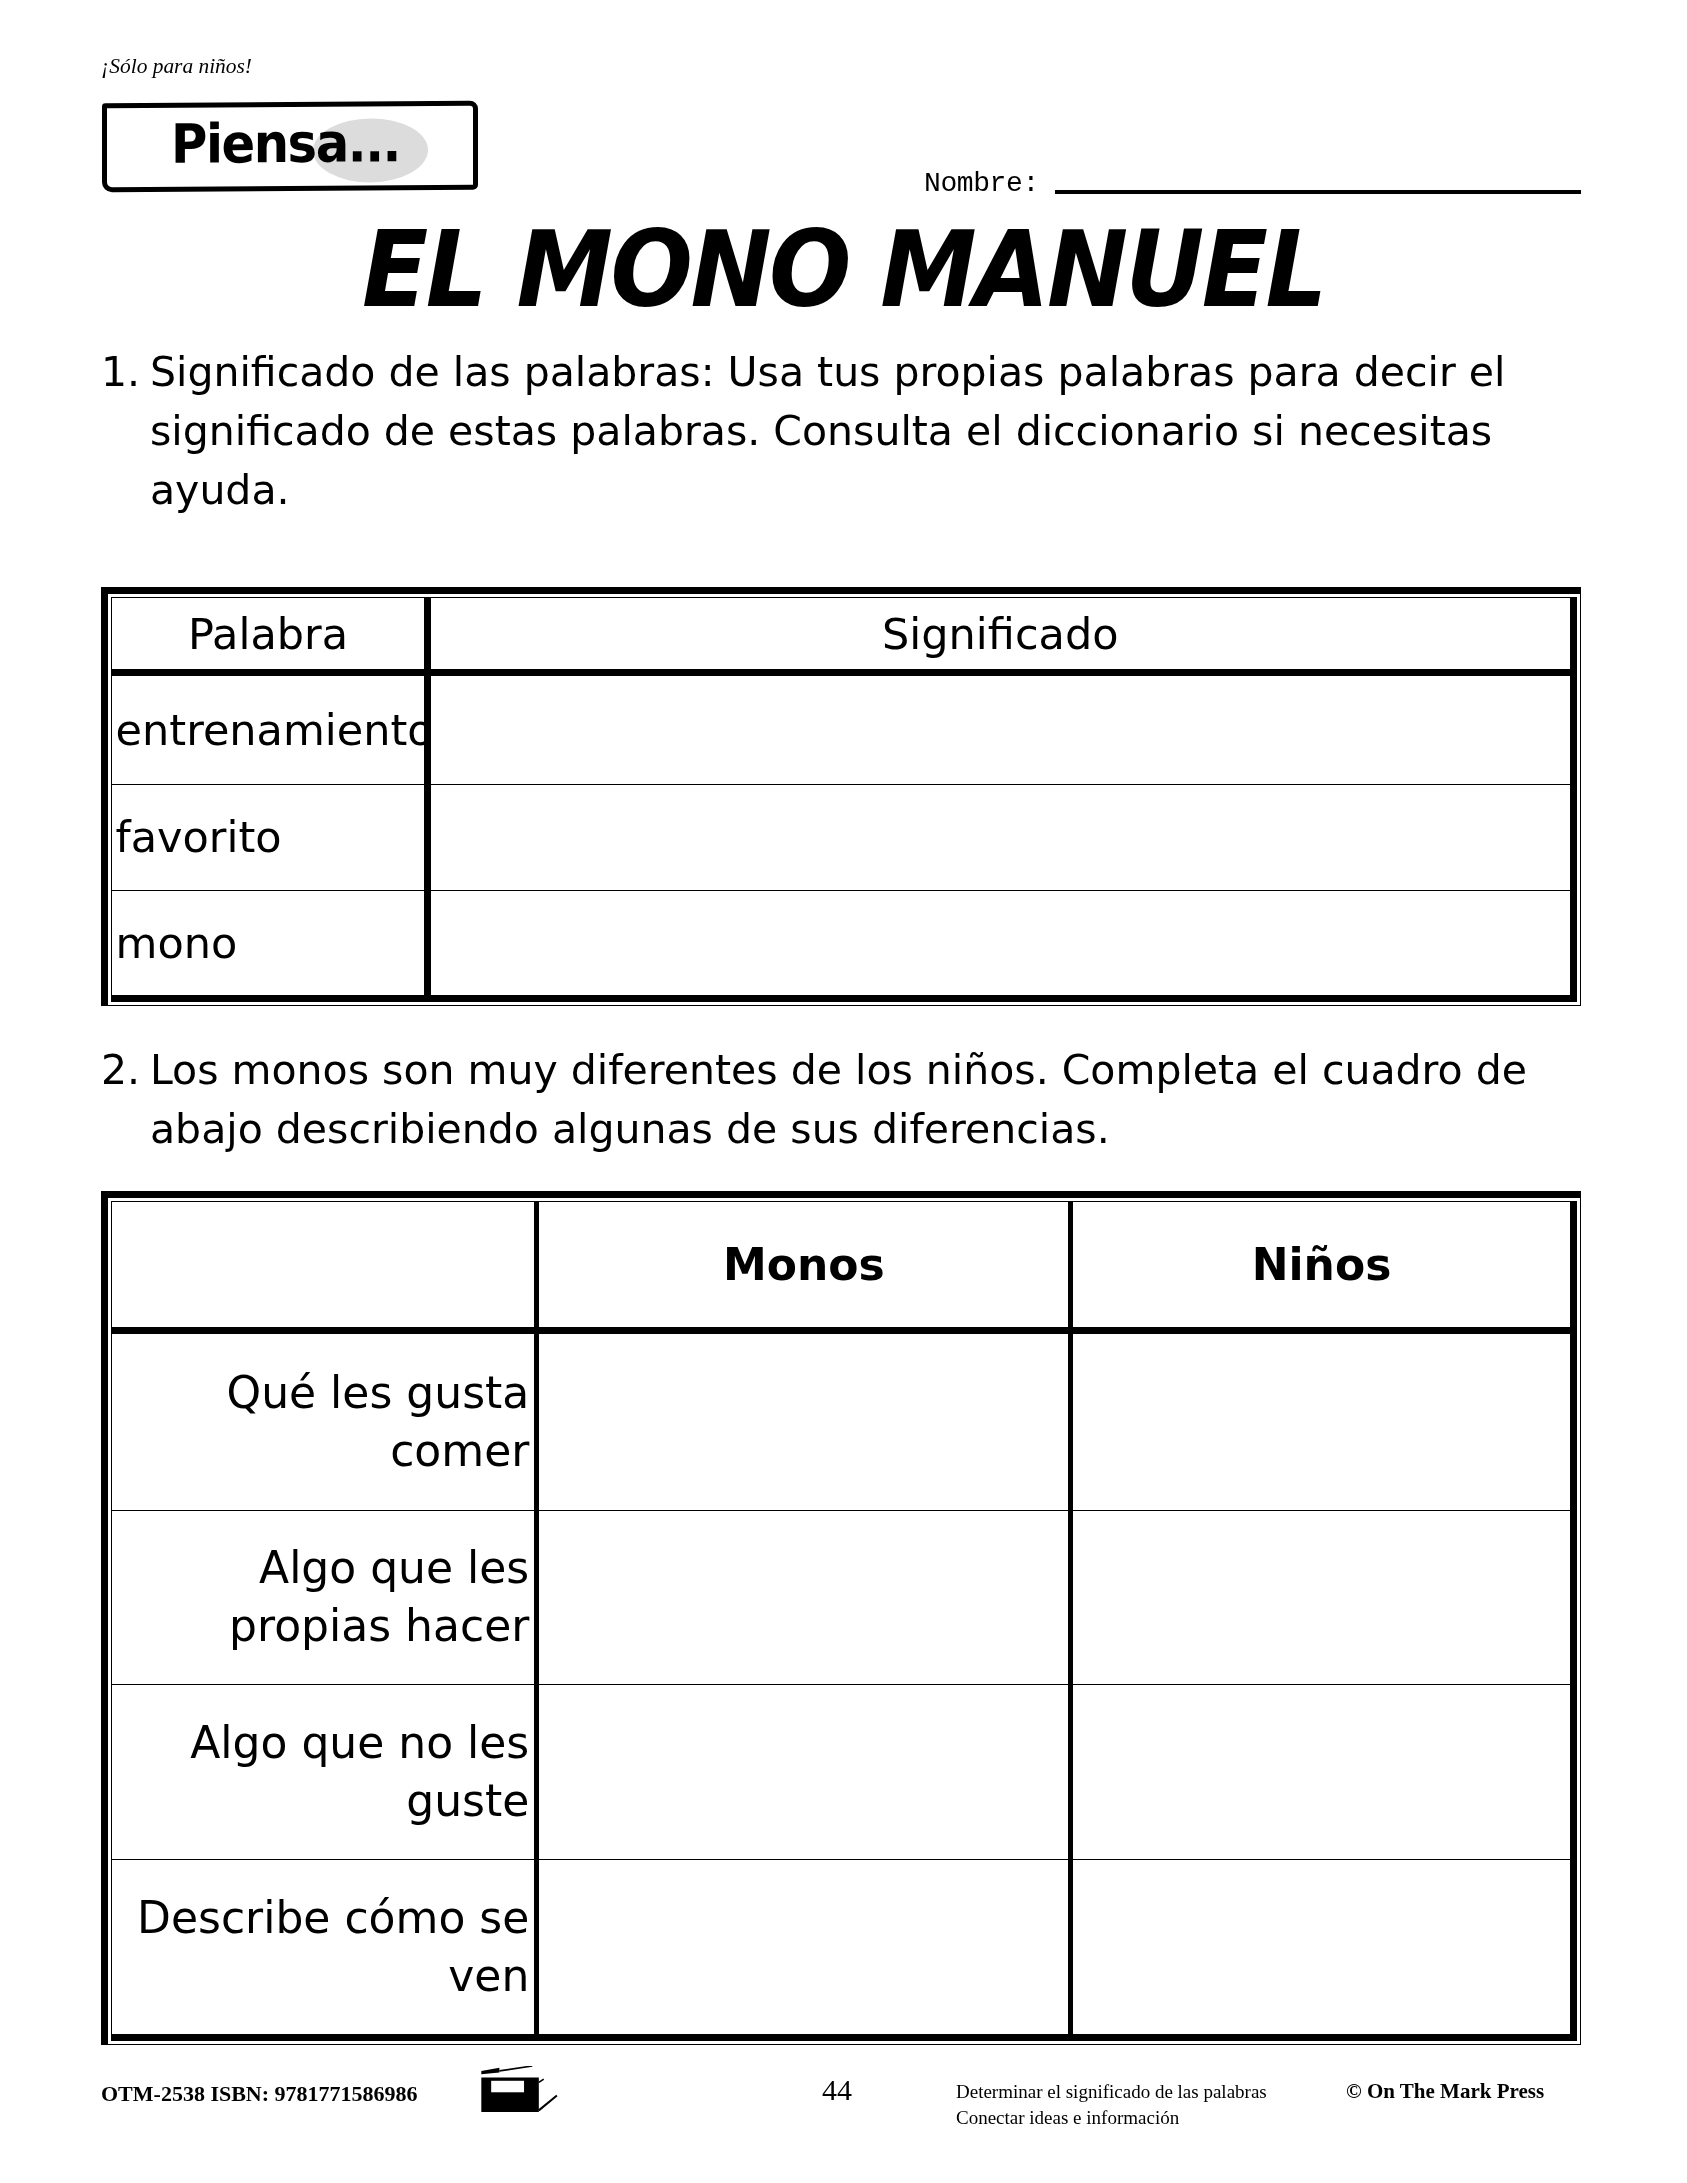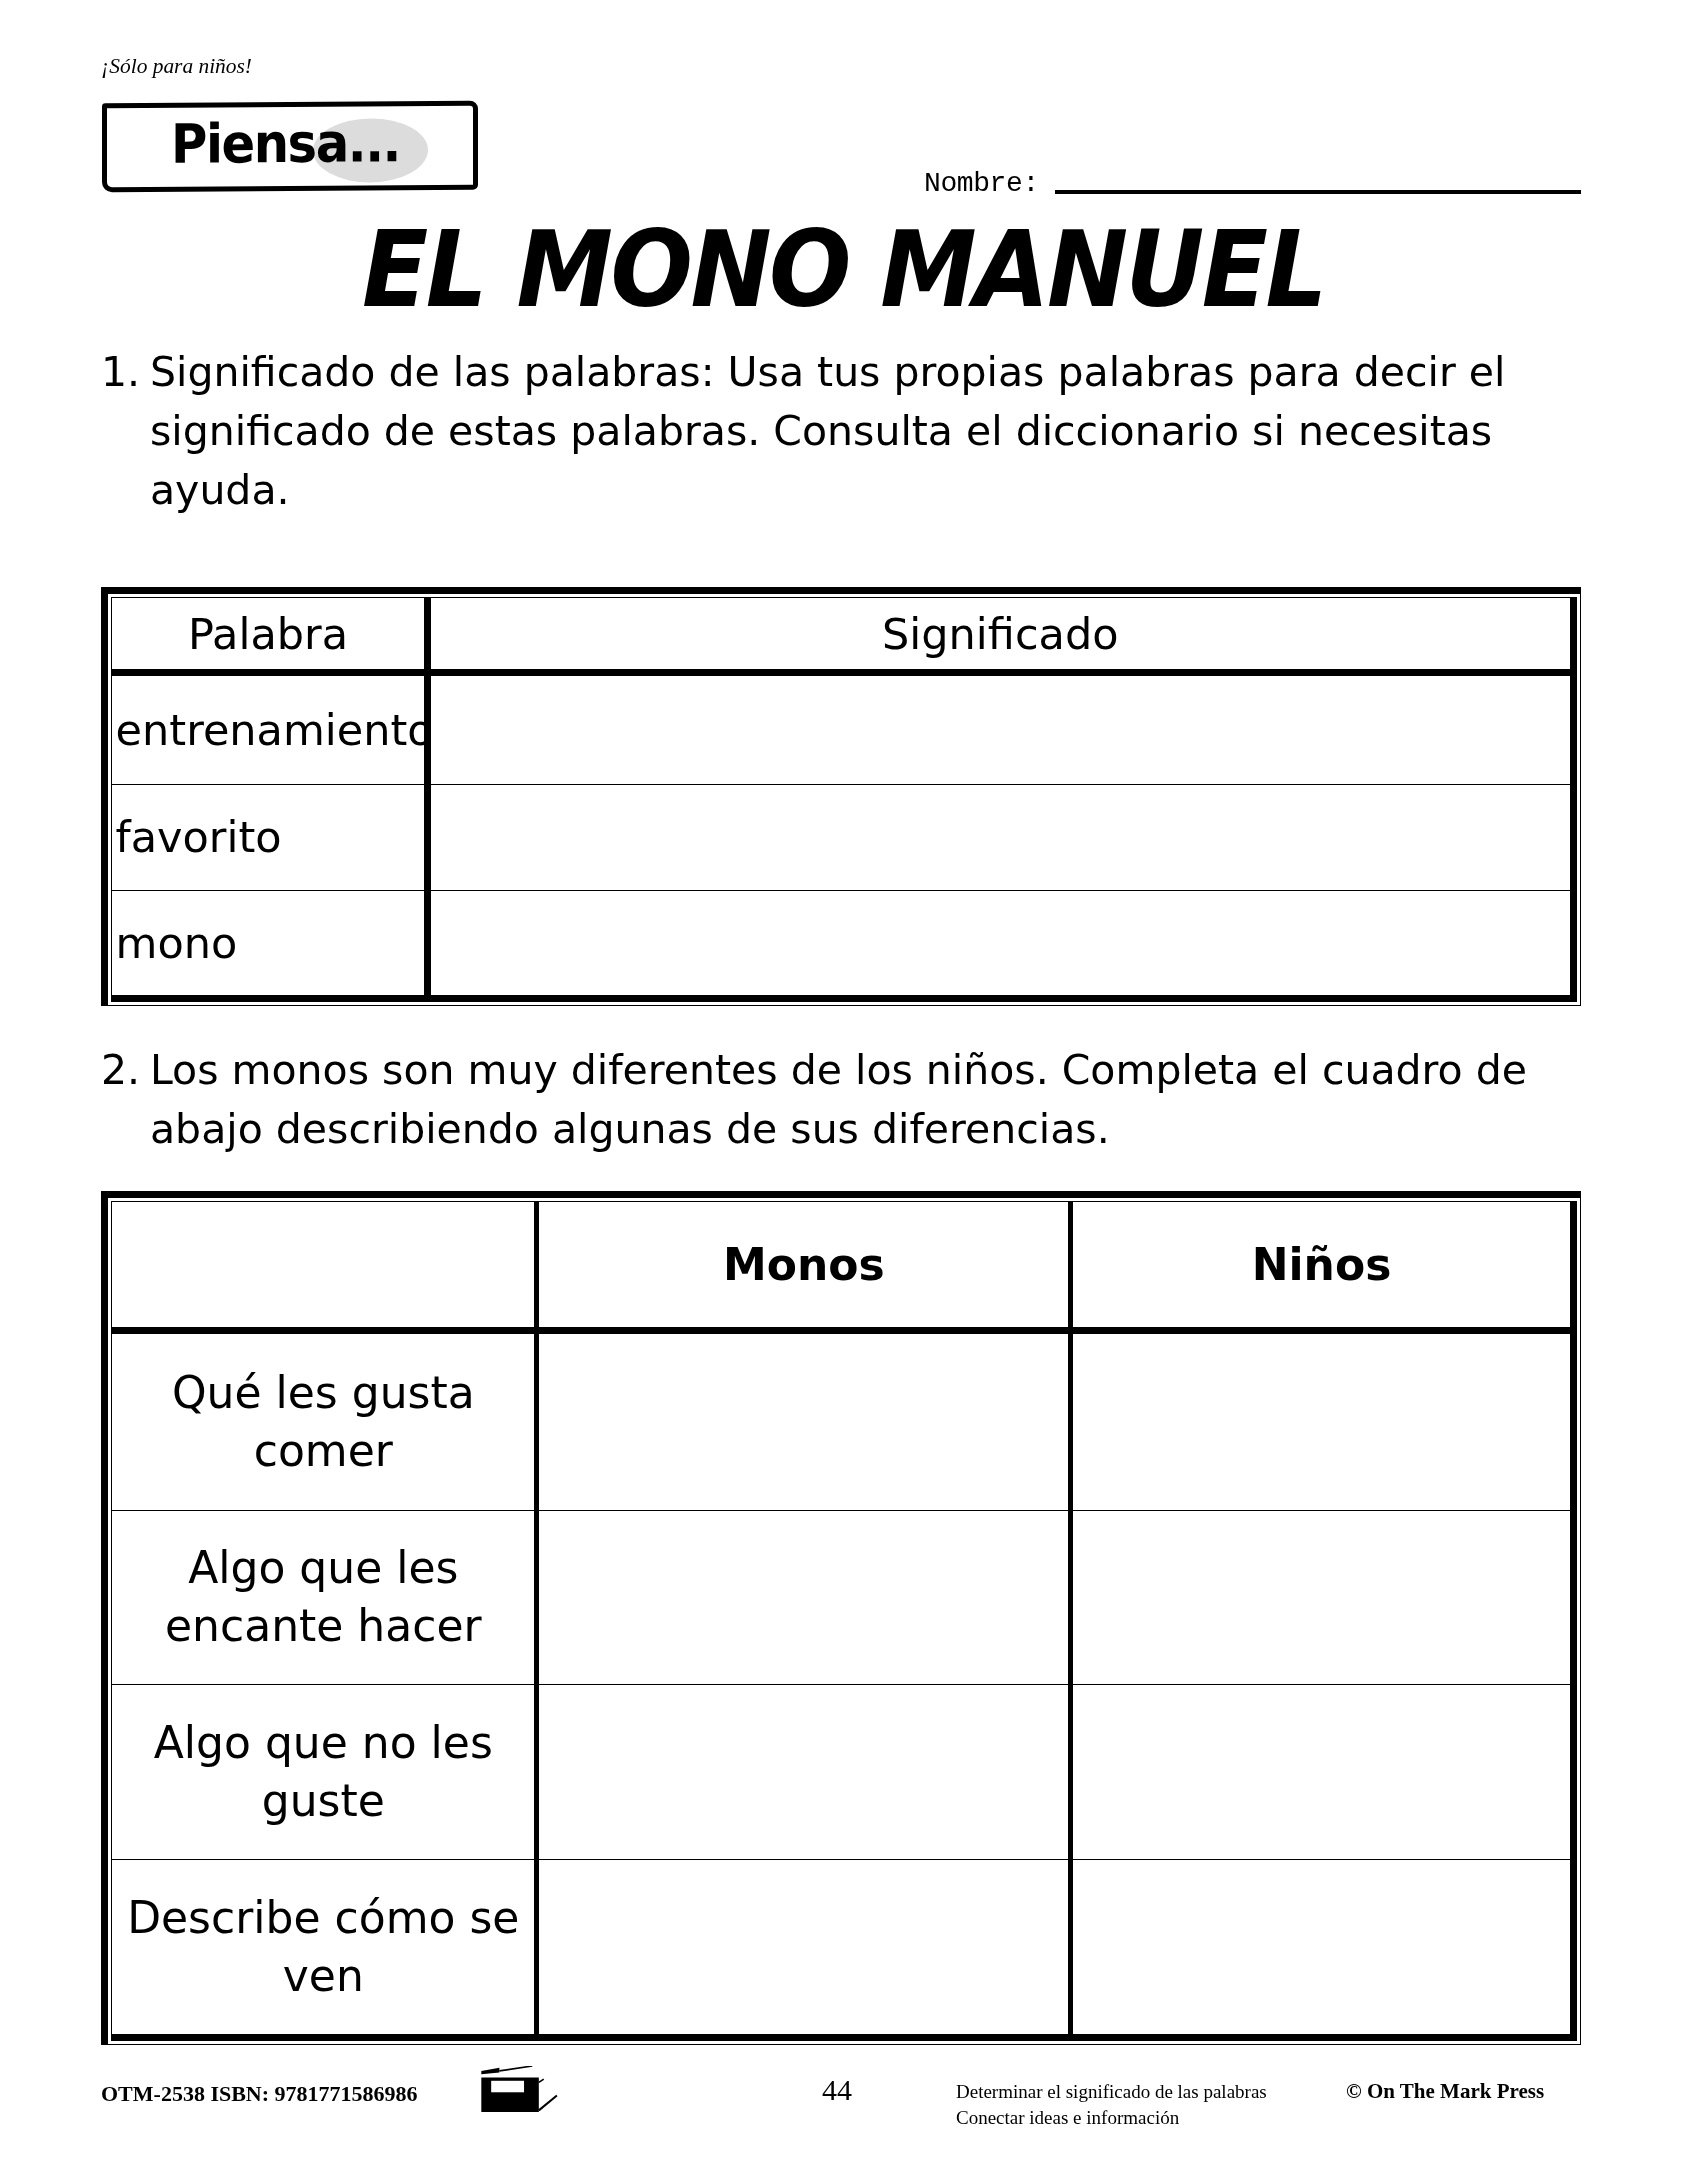--- a/index.html
+++ b/index.html
@@ -51,21 +51,21 @@
     padding: 0 3.3px; border-bottom: 1.6px solid #000; text-align: left; overflow: hidden; white-space: nowrap;
   }
   .t1 th { text-align: center; height: 71px; border-bottom: 7.4px solid #000; }
   .t1 tr:last-child td { border-bottom: none; }
   .t1 .c1 { border-right: 7.4px solid #000; width: 305px; }
 
   
   .t2 { left: 101px; top: 1191px; width: 1480px; height: 854px; }
   .t2 td, .t2 th {
     font-family: "DejaVu Sans", sans-serif; font-size: 44px; line-height: 58px;
-    padding: 0 5px; border-bottom: 1.6px solid #000; text-align: center; vertical-align: middle;
+    padding: 0 5px; border-bottom: 1.6px solid #000; text-align: right; vertical-align: middle;
   }
   .t2 th { text-align: center; font-weight: bold; height: 125px; border-bottom: 7.4px solid #000; }
   .t2 tr:last-child td { border-bottom: none; }
   .t2 .c1 { border-right: 5.8px solid #000; width: 412px; }
   .t2 .c2 { border-right: 5.8px solid #000; width: 519px; }
 
   
   .foot-left { left: 101px; top: 2081px; font-family: "Liberation Serif", serif; font-weight: bold; font-size: 22px; }
   .copier { left: 481px; top: 2066px; width: 91px; height: 46px; }
   .page-num { left: 822px; top: 2073px; font-family: "Liberation Serif", serif; font-size: 30px; }
@@ -130,21 +130,21 @@
         <th class="c1"></th>
         <th class="c2">Monos</th>
         <th>Niños</th>
       </tr>
       <tr>
         <td class="c1">Qué les gusta comer</td>
         <td class="c2"></td>
         <td></td>
       </tr>
       <tr>
-        <td class="c1">Algo que les encante hacer</td>
+        <td class="c1">Algo que les propias hacer</td>
         <td class="c2"></td>
         <td></td>
       </tr>
       <tr>
         <td class="c1">Algo que no les guste</td>
         <td class="c2"></td>
         <td></td>
       </tr>
       <tr>
         <td class="c1">Describe cómo se ven</td>

